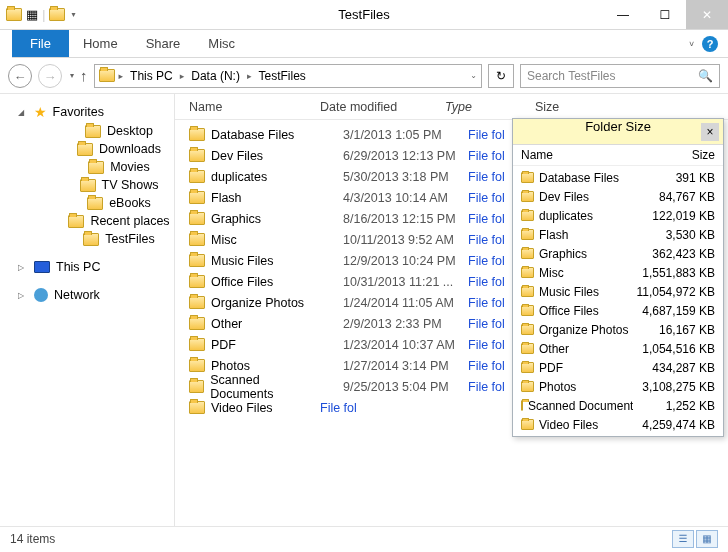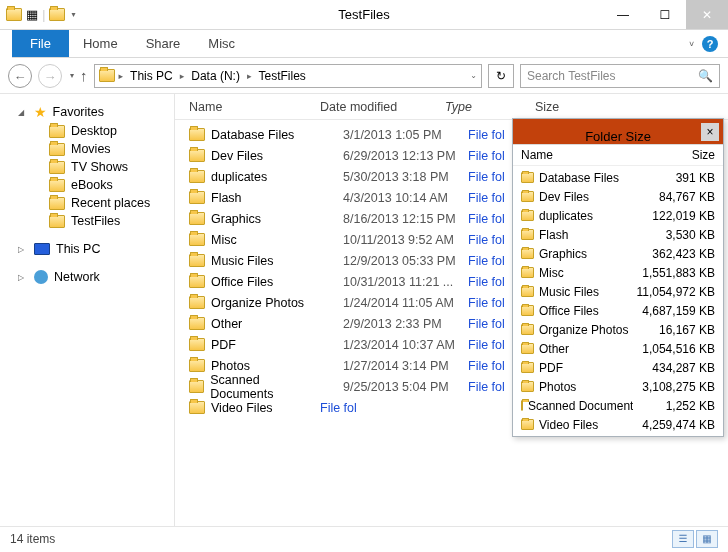--- a/index.html
+++ b/index.html
@@ -31,21 +31,21 @@
 .addressbar .crumb { display: flex; align-items: center; gap: 2px; padding: 0 3px; }
 .addressbar .crumb-arrow { color: #666; font-size: 9px; padding: 0 2px; }
 .refresh { width: 26px; height: 24px; border: 1px solid #adadad; display: flex; align-items: center; justify-content: center; }
 .searchbox { width: 200px; height: 24px; border: 1px solid #adadad; display: flex; align-items: center; padding: 0 6px; color: #888; }
 .searchbox .sglass { margin-left: auto; }
 
 
 .main { display: flex; height: 432px; }
 .sidebar { width: 175px; border-right: 1px solid #e5e5e5; padding: 8px 0; }
 .tree-item { display: flex; align-items: center; gap: 6px; padding: 2px 0 2px 18px; font-size: 12.5px; }
-.tree-item.child { padding-left: 33px; }
+.tree-item.child { padding-left: 48px; justify-content: center; }
 .tree-sep { height: 10px; }
 .star-icon { color: #f9b414; font-size: 14px; }
 .pc-icon { width: 16px; height: 12px; background: #245edb; border: 1px solid #163f8a; display: inline-block; border-radius: 1px; }
 .net-icon { width: 14px; height: 14px; background: #4a9fd8; border-radius: 50%; display: inline-block; }
 .tri { font-size: 8px; color: #666; width: 10px; display: inline-block; }
 .spacer-tri { width: 10px; display: inline-block; }
 
 
 .filepane { flex: 1; position: relative; }
 .colheaders { height: 26px; display: flex; align-items: center; border-bottom: 1px solid #e8e8e8; color: #444; font-size: 12.5px; }
@@ -60,21 +60,21 @@
 .row .c-type { width: 90px; color: #1d4ed8; white-space: nowrap; overflow: hidden; }
 .row .c-size { flex: 1; }
 
 
 .statusbar { height: 24px; border-top: 1px solid #e5e5e5; display: flex; align-items: center; padding: 0 10px; font-size: 12px; color: #444; }
 .statusbar .viewbtns { margin-left: auto; display: flex; gap: 2px; }
 .viewbtn { width: 22px; height: 18px; border: 1px solid #9bbce0; background: #eaf3fb; display: flex; align-items: center; justify-content: center; font-size: 10px; color: #4a7ab5; }
 
 
 .popup { position: absolute; top: 118px; left: 512px; width: 212px; background: #fff; border: 1px solid #aab3bb; box-shadow: 2px 2px 6px rgba(0,0,0,0.2); }
-.popup .p-title { height: 26px; background: #c2410c; border-bottom: 1px solid #d9d9d9; display: flex; align-items: flex-end; justify-content: center; font-size: 13px; position: relative; }
+.popup .p-title { height: 26px; background: #fef9c3; border-bottom: 1px solid #d9d9d9; display: flex; align-items: flex-start; justify-content: center; font-size: 13px; position: relative; }
 .popup .p-close { position: absolute; right: 4px; top: 4px; width: 18px; height: 18px; background: #d6d6d6; display: flex; align-items: center; justify-content: center; font-size: 12px; }
 .popup .p-headers { display: flex; padding: 3px 8px; font-size: 12px; border-bottom: 1px solid #eee; }
 .popup .p-hname { flex: 1; }
 .popup .p-hsize { width: 80px; text-align: right; }
 .popup .p-rows { padding: 2px 0; }
 .popup .p-row { display: flex; align-items: center; padding: 1px 8px; font-size: 12px; height: 19px; }
 .popup .p-row .pn { flex: 1; display: flex; align-items: center; gap: 5px; white-space: nowrap; overflow: hidden; }
 .popup .p-row .ps { width: 82px; text-align: right; }
 .popup .p-row .folder-icon { width: 13px; height: 11px; }
 .popup .p-row .folder-icon::before { width: 5px; height: 2px; top: -2px; }
@@ -140,20 +140,25 @@
     </div>
     <div id="fav-list">
         <div class="tree-item child">
           <span class="spacer-tri"></span>
           <span class="folder-icon"></span>
           <span>Desktop</span>
         </div>
         <div class="tree-item child">
           <span class="spacer-tri"></span>
           <span class="folder-icon"></span>
+          <span>Downloads</span>
+        </div>
+        <div class="tree-item child">
+          <span class="spacer-tri"></span>
+          <span class="folder-icon"></span>
           <span>Movies</span>
         </div>
         <div class="tree-item child">
           <span class="spacer-tri"></span>
           <span class="folder-icon"></span>
           <span>TV Shows</span>
         </div>
         <div class="tree-item child">
           <span class="spacer-tri"></span>
           <span class="folder-icon"></span>
@@ -244,21 +249,21 @@
           </div>
           <div class="c-date">10/11/2013 9:52 AM</div>
           <div class="c-type">File fol</div>
           <div class="c-size"></div>
         </div>
         <div class="row">
           <div class="c-name">
             <span class="folder-icon"></span>
             <span>Music Files</span>
           </div>
-          <div class="c-date">12/9/2013 05:33 PM</div>
+          <div class="c-date">12/9/2013 10:24 PM</div>
           <div class="c-type">File fol</div>
           <div class="c-size"></div>
         </div>
         <div class="row">
           <div class="c-name">
             <span class="folder-icon"></span>
             <span>Office Files</span>
           </div>
           <div class="c-date">10/31/2013 11:21 ...</div>
           <div class="c-type">File fol</div>

